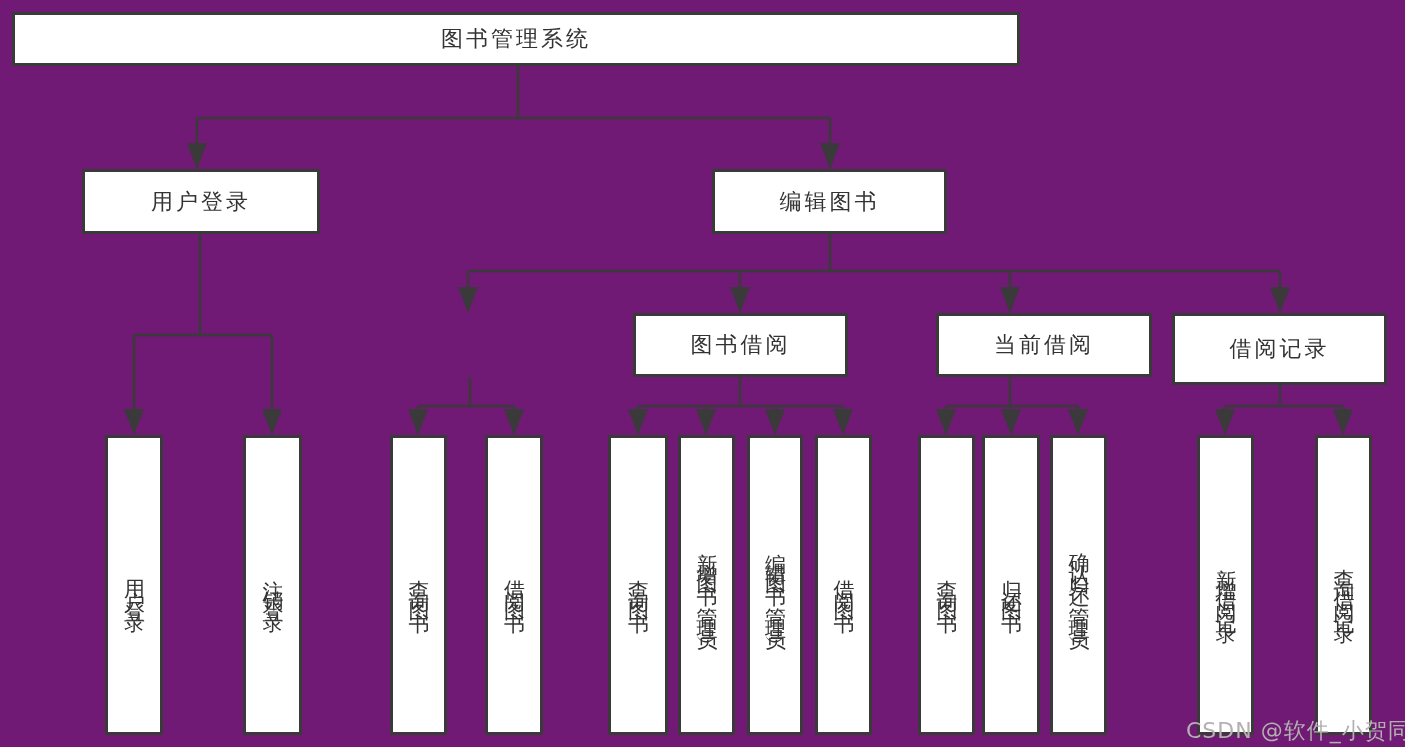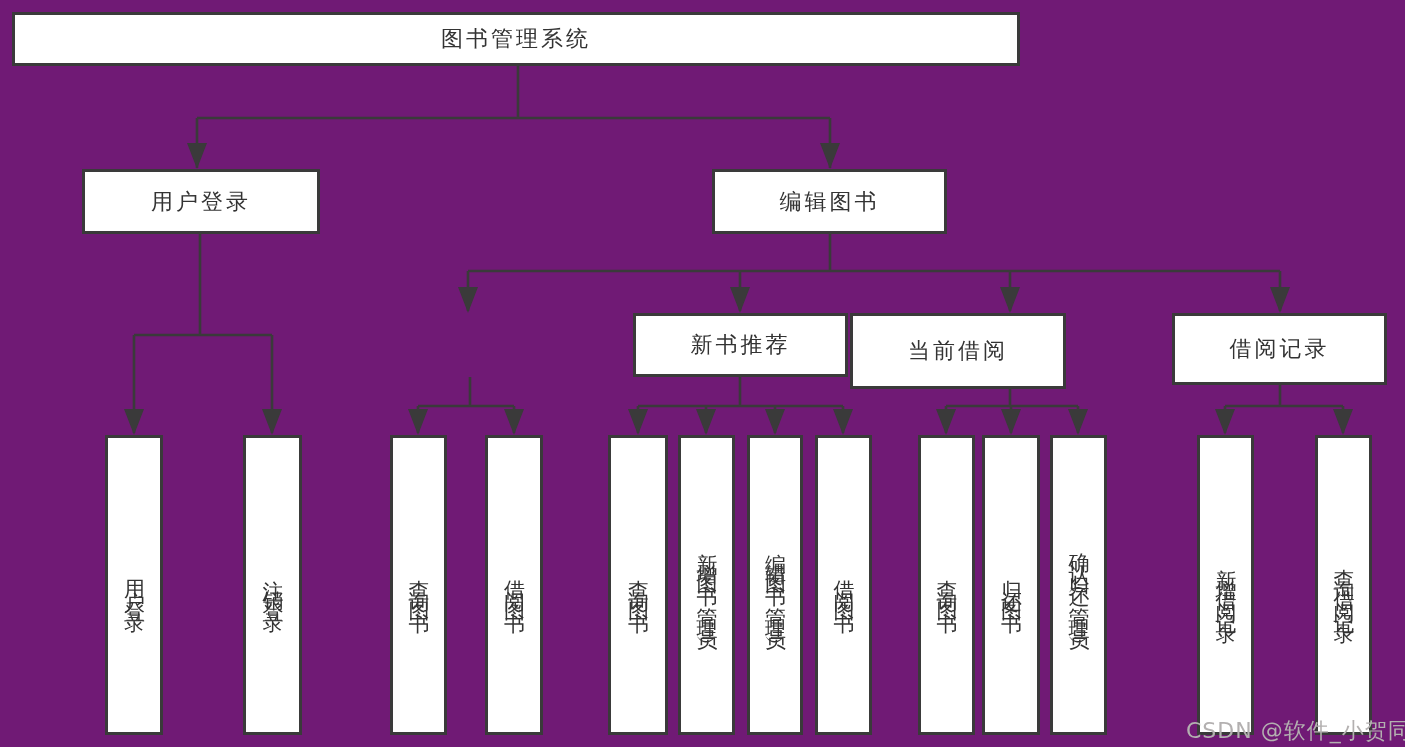--- a/index.html
+++ b/index.html
@@ -91,23 +91,23 @@
   </div>
 
   <div class="node h-node" style="left:82px;top:169px;width:238px;height:65px">
     <span class="lbl">用户登录</span>
   </div>
   <div class="node h-node" style="left:712px;top:169px;width:235px;height:65px">
     <span class="lbl">编辑图书</span>
   </div>
 
   <div class="node h-node" style="left:633px;top:313px;width:215px;height:64px">
-    <span class="lbl">新书推荐</span>
+    <span class="lbl">图书借阅</span>
   </div>
-  <div class="node h-node" style="left:850px;top:313px;width:216px;height:76px">
+  <div class="node h-node" style="left:936px;top:313px;width:216px;height:64px">
     <span class="lbl">当前借阅</span>
   </div>
   <div class="node h-node" style="left:1172px;top:313px;width:215px;height:72px">
     <span class="lbl">借阅记录</span>
   </div>
 
   <div class="node v-node" style="left:105px;top:435px;width:58px;height:300px">
     <span class="vlbl">用户登录</span>
   </div>
   <div class="node v-node" style="left:243px;top:435px;width:59px;height:300px">

